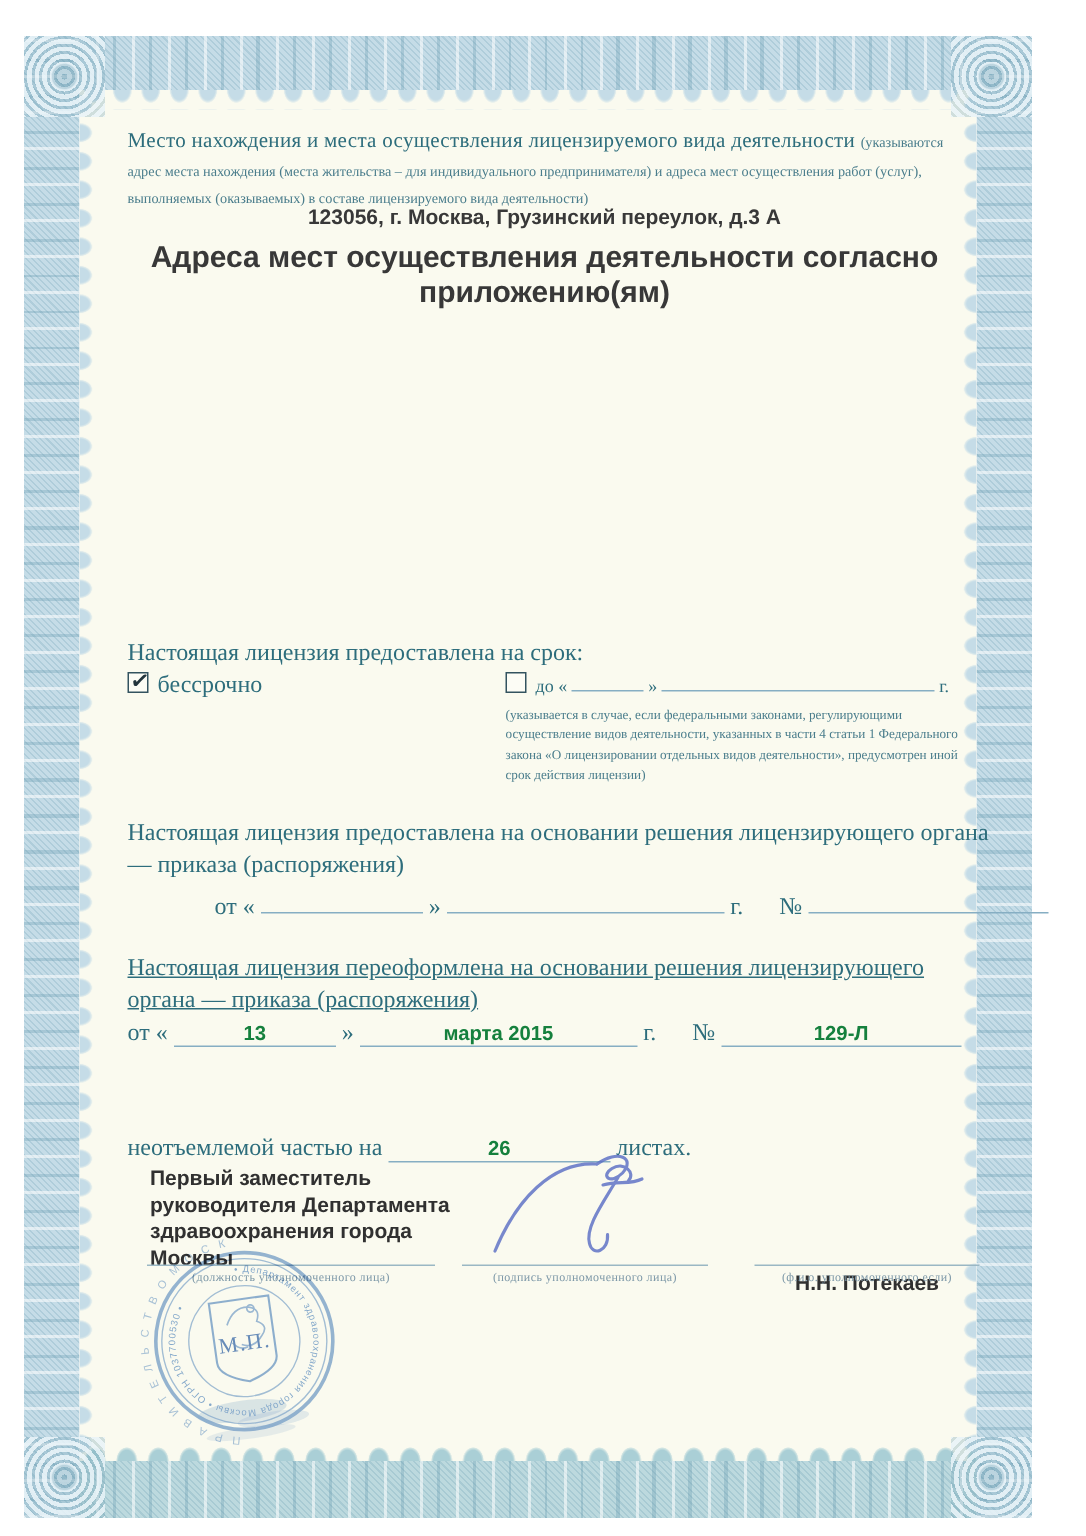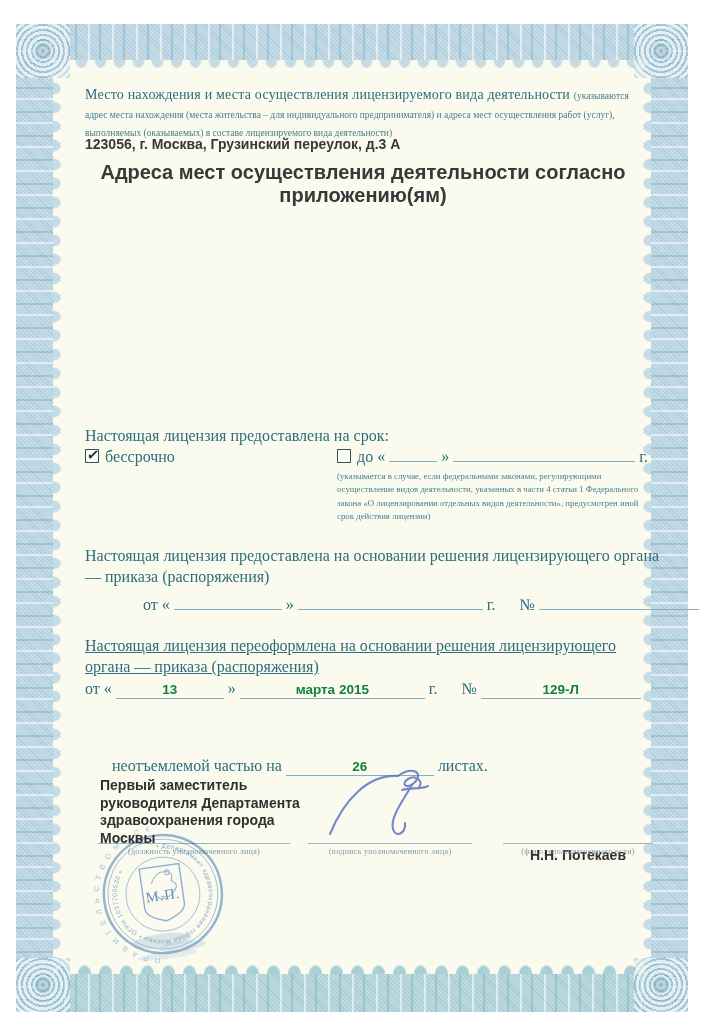--- a/index.html
+++ b/index.html
@@ -36,47 +36,47 @@
   .lace.r{top:36px;bottom:38px;right:37px;width:13px;background:
       radial-gradient(12px 9px at 100% 50%,#c5dce7 55%,rgba(197,220,231,.40) 68%,transparent 71%);
       background-size:13px 19px;background-repeat:repeat-y;background-position:right top;}
 
   
   .abs{position:absolute;}
   .lead{font-size:14px;color:#2d6d7c;letter-spacing:.2px;}
   .hnote{font-size:9.5px;color:#4a7d8c;}
   #header-block{left:85px;top:86px;width:560px;line-height:15.5px;}
   .bold-dark{font-family:"Liberation Sans",sans-serif;font-weight:bold;color:#383838;}
-  #address-line{left:85px;top:136px;width:556px;font-size:14px;}
+  #address-line{left:85px;top:136px;width:556px;text-align:center;font-size:14px;}
   #addresses-note{left:85px;top:161px;width:556px;text-align:center;font-size:20px;}
 
   .h-serif{font-size:16px;color:#2d6d7c;}
   #term-heading{left:85px;top:427px;}
   #term-row{left:85px;top:448px;width:560px;height:22px;}
   .chk{display:inline-block;width:12px;height:12px;border:1.5px solid #33535f;vertical-align:-1px;position:relative;background:rgba(255,255,255,.4);}
   .chk .mark{position:absolute;left:1px;top:-4px;font-family:"Liberation Sans",sans-serif;
              font-size:15px;font-weight:bold;color:#22343c;transform:rotate(8deg);}
-  .until-group{position:absolute;left:252px;top:0;white-space:nowrap;font-size:16px;}
+  .until-group{position:absolute;left:252px;top:0;white-space:nowrap;font-size:12px;}
   #until-note{left:337px;top:470px;width:302px;font-size:8.8px;line-height:13.4px;color:#4a7d8c;}
 
   #granted-heading{left:85px;top:545px;width:578px;line-height:21px;}
   #reissued-heading{left:85px;top:635px;width:578px;line-height:21px;text-decoration:underline;}
   .form-row{white-space:nowrap;font-size:16px;height:22px;}
   #granted-row{left:103px;top:596px;margin-left:40px;}
   #reissued-row{left:85px;top:680px;}
   .fill{display:inline-block;border-bottom:1.3px solid #86aec3;text-align:center;
         font-family:"Liberation Sans",sans-serif;font-weight:bold;font-size:13.5px;color:#15803d;
         vertical-align:baseline;line-height:16px;}
   .w108{width:108px}.w185{width:185px}.w160{width:160px}.w48{width:48px}.w182{width:182px}
   .w105{width:105px}.w148{width:148px}
   .gap24{display:inline-block;width:24px}
   .sp6{display:inline-block;width:6px}
 
   #attach-line1{left:85px;top:722px;font-size:16px;white-space:nowrap;}
-  #attach-line2{left:85px;top:757px;font-size:16px;white-space:nowrap;margin-left:27px;}
+  #attach-line2{left:85px;top:757px;font-size:16px;white-space:nowrap;}
 
   #position-block{left:100px;top:777px;width:228px;font-size:14px;line-height:17.5px;color:#303030;}
   #name-value{left:503px;top:823px;width:150px;text-align:center;font-size:14px;color:#303030;margin-top:24px;}
   .sig-line{position:absolute;top:843px;height:0;border-bottom:1px solid #9ab7c4;}
   #line-position{left:98px;width:192px;}
   #line-signature{left:308px;width:164px;}
   #line-name{left:503px;width:150px;}
   .caption{position:absolute;top:847px;text-align:center;font-size:8px;color:#7d98a8;letter-spacing:.3px;}
   #caption-position{left:98px;width:192px;}
   #caption-signature{left:308px;width:164px;}

